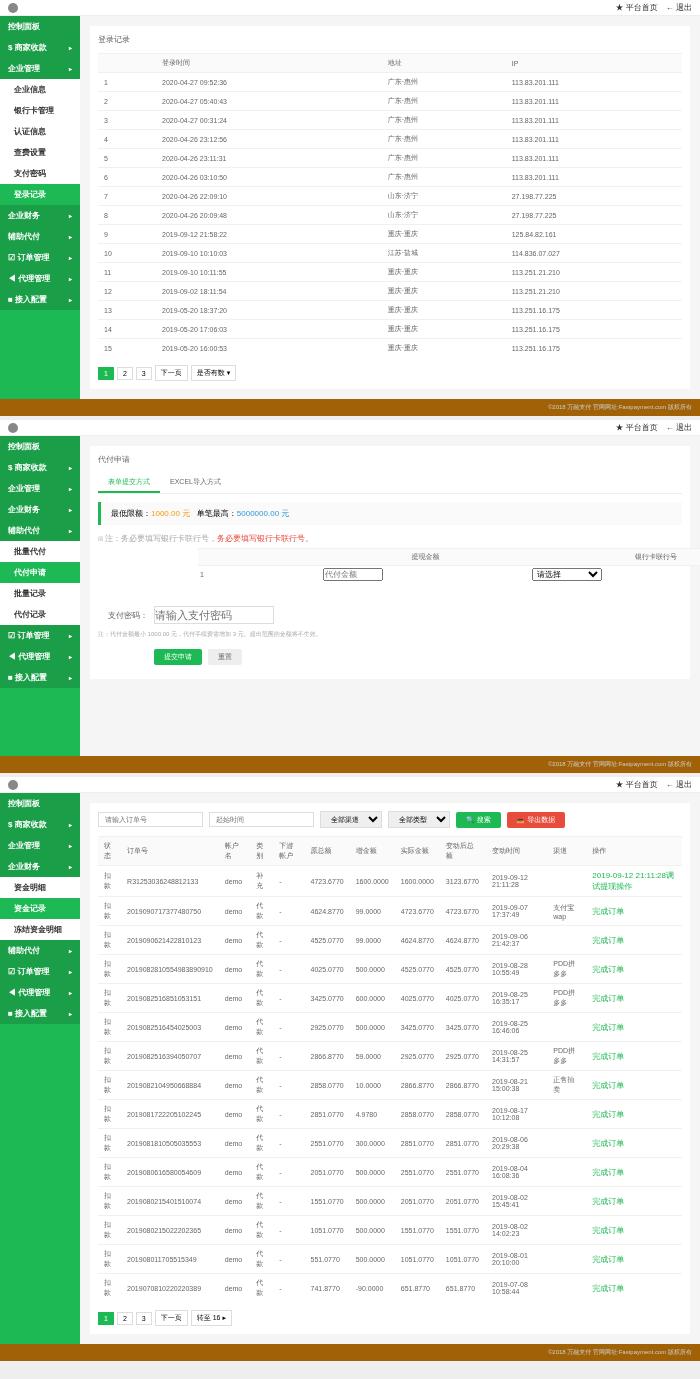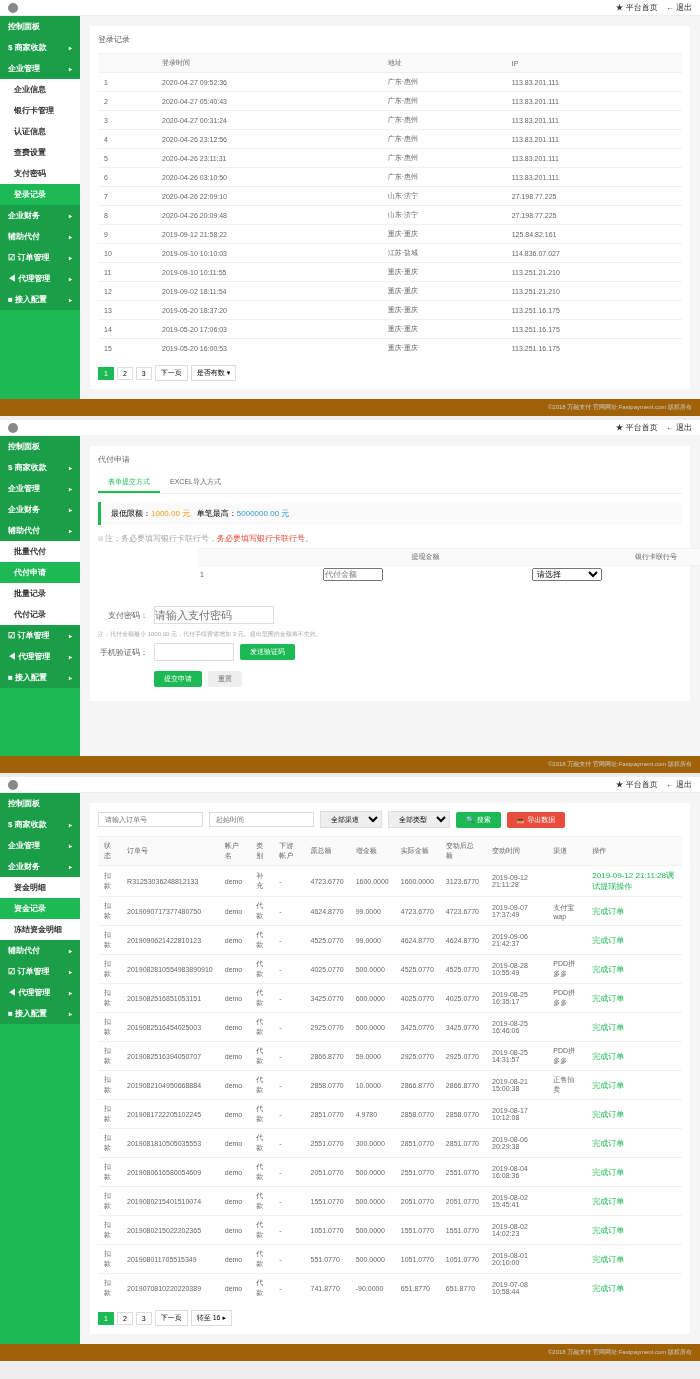--- a/index.html
+++ b/index.html
@@ -310,25 +310,20 @@
           <td><input style="width: 60px;" placeholder="代付金额"></td>
           <td><select style="width:70px"><option>请选择</option></select></td>
         </tr>
       </tbody>
           </table>
       <div class="form-row" style="margin-top:23px">
         <label>支付密码：</label>
         <input style="width: 120px;" placeholder="请输入支付密码">
       </div>
       <div class="hint">注：代付金额最小 1000.00 元，代付手续费需增加 3 元。超出范围的金额将不生效。</div>
-      <div class="form-row">
-        <label>手机验证码：</label>
-        <input style="width: 80px;">
-        <button class="btn btn-green">发送验证码</button>
-      </div>
       <div class="form-row" style="margin-left:56px;margin-top:10px">
         <button class="btn btn-green">提交申请</button>
         <button class="btn btn-gray">重置</button>
       </div>
     </div>
   </div>
 </div>
 <div class="footer-text">©2018 万融支付 官网网址:Fastpayment.com 版权所有</div>
 </div>
 

